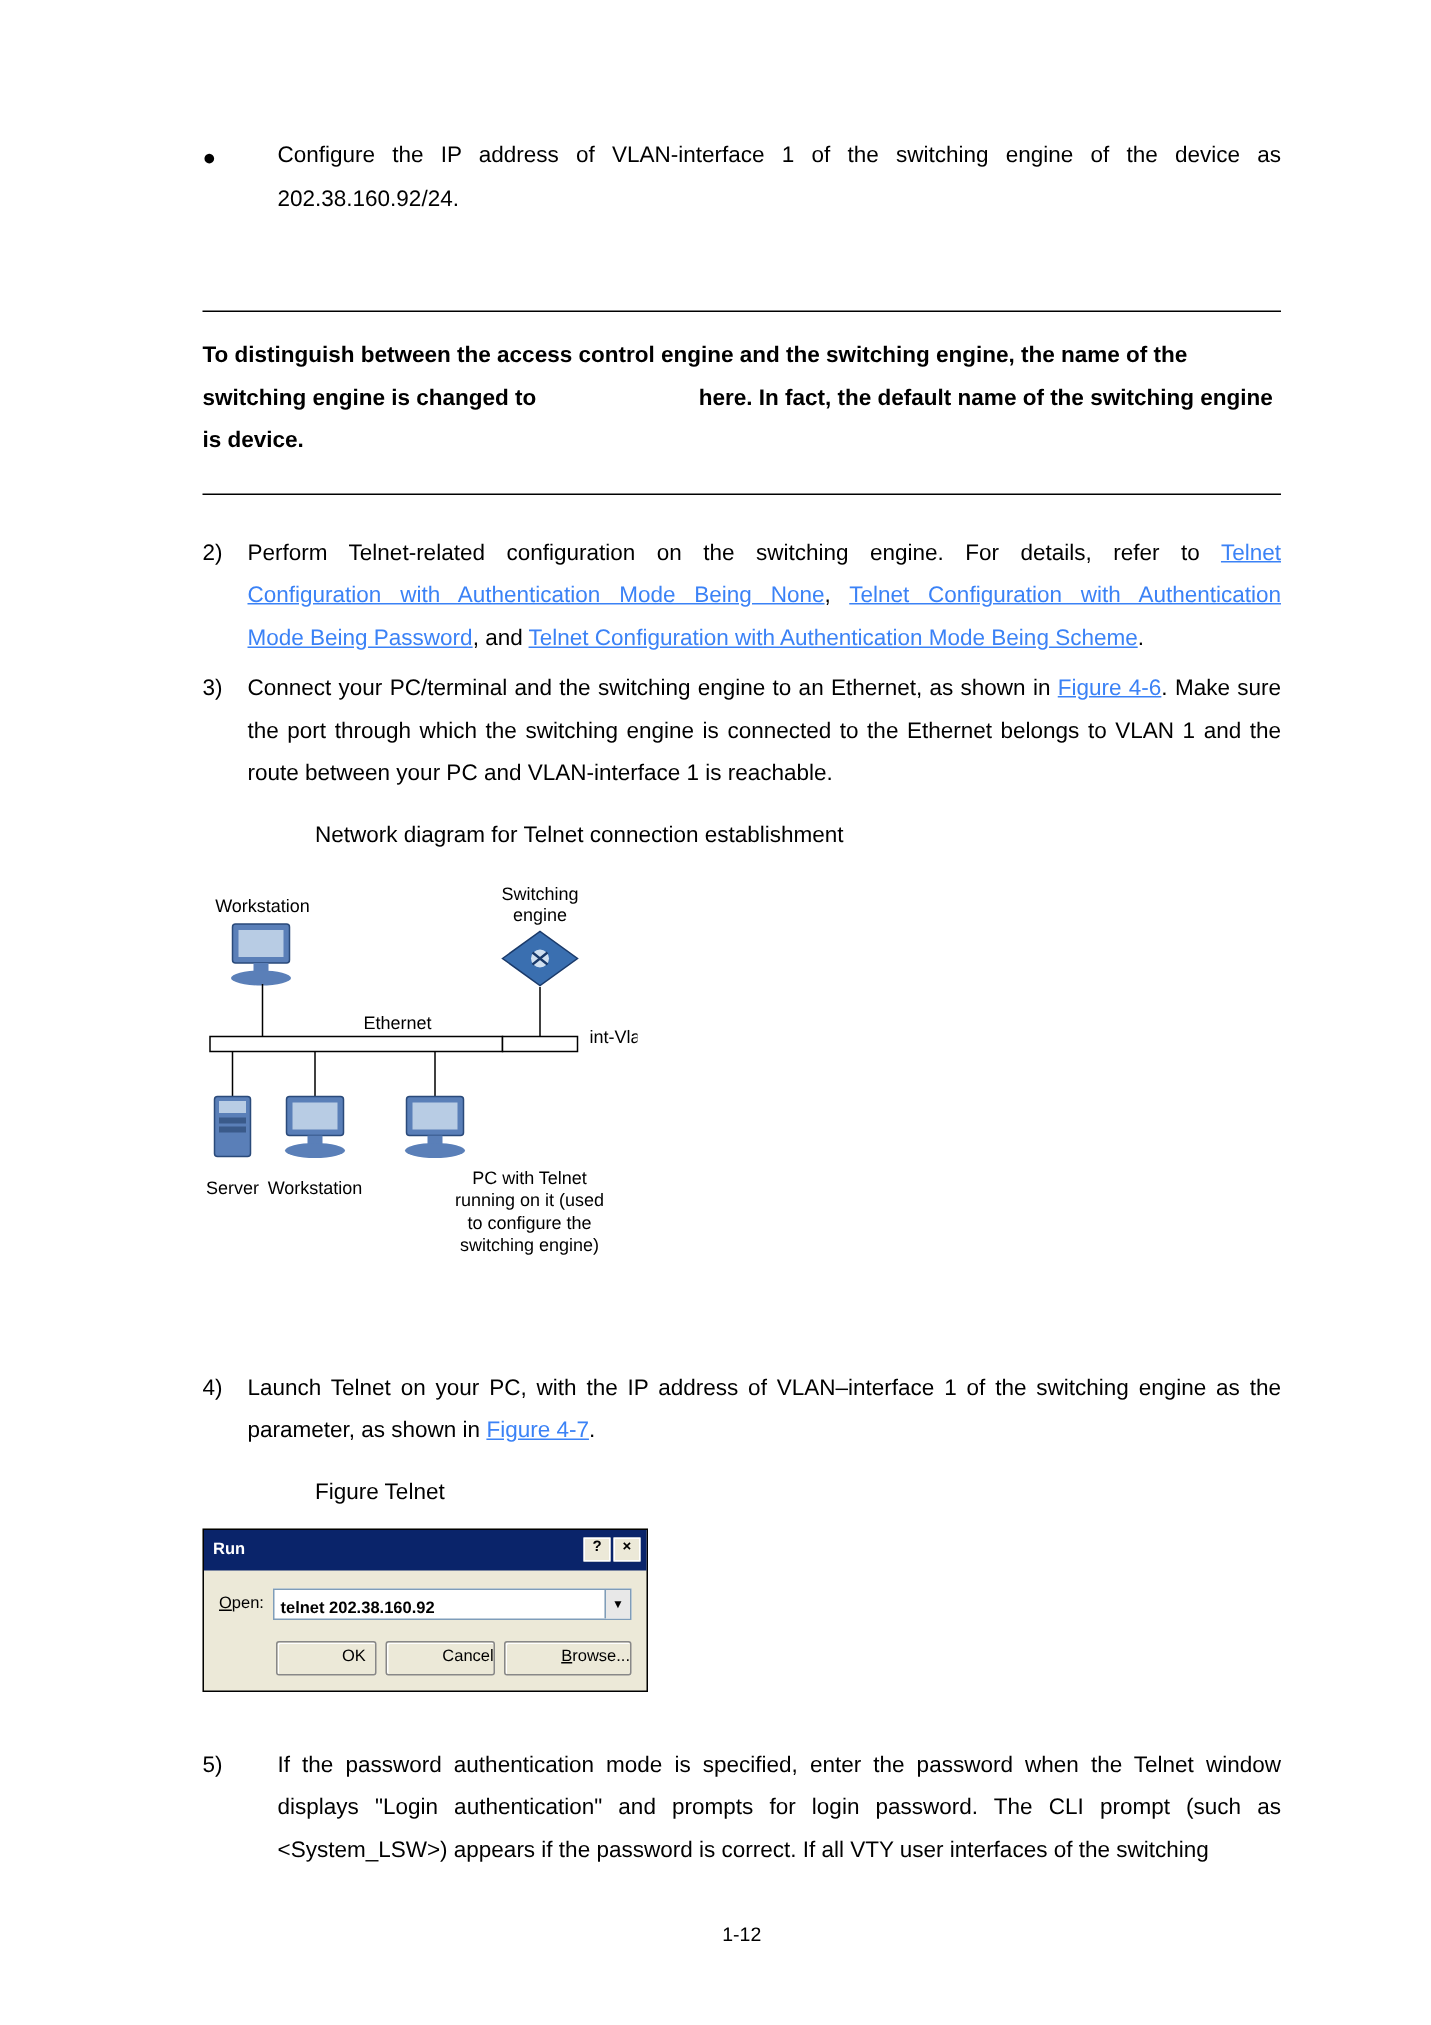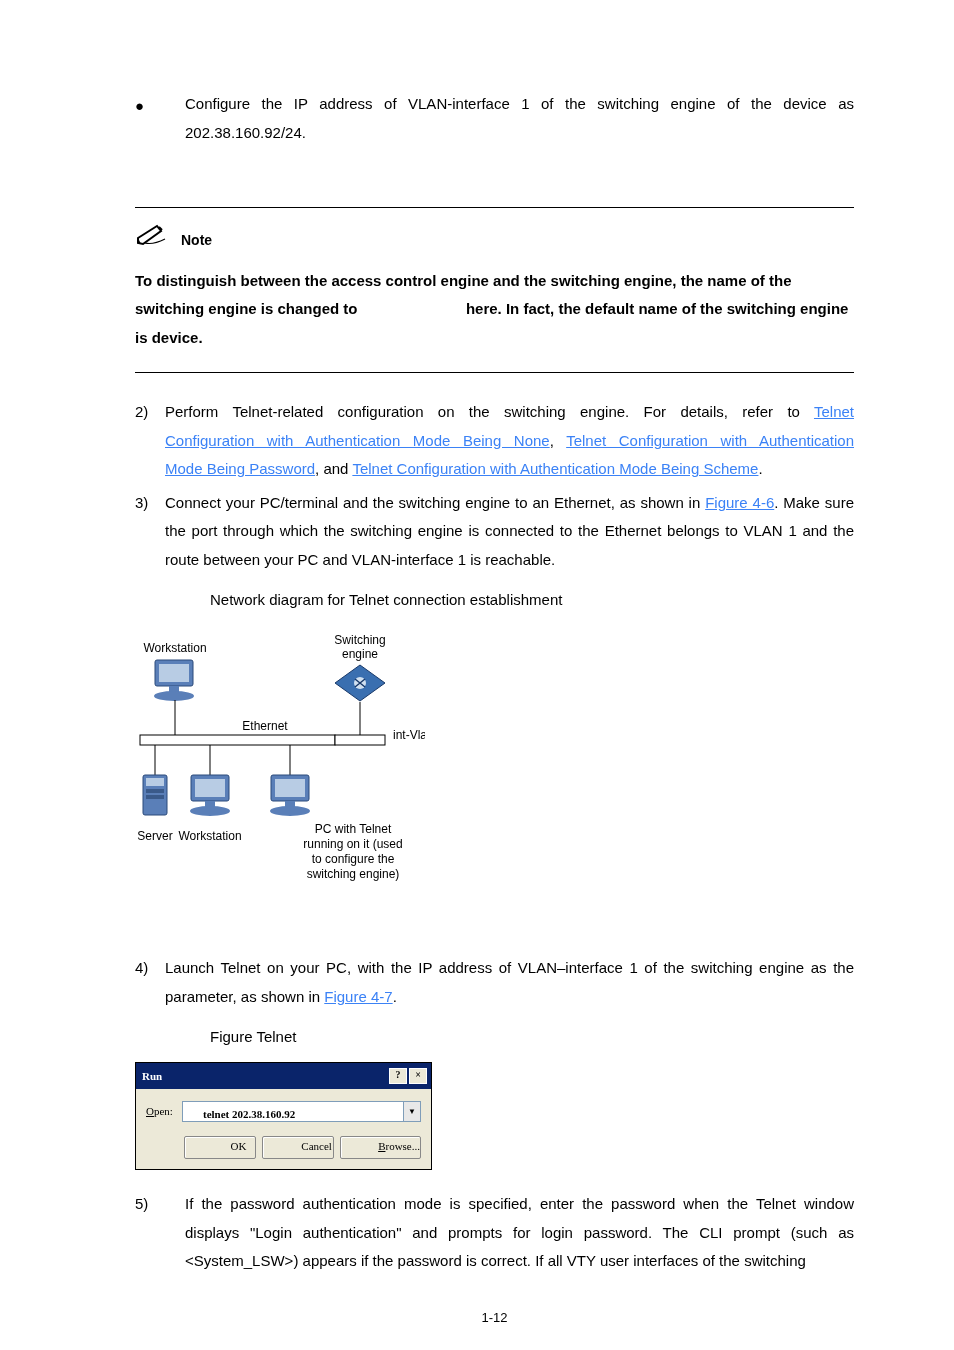--- a/index.html
+++ b/index.html
@@ -79,23 +79,23 @@
     }
     .diagram-box {
       width: 290px;
       margin-bottom: 30px;
       padding: 5px 0;
     }
     .run-dialog {
       width: 295px;
       border: 1px solid #000;
       background: #ece9d8;
-      font-family: Liberation Serif, serif;
+      font-family: Liberation Sans, sans-serif;
       font-size: 11px;
-      margin-bottom: 20px;
+      margin-bottom: 35px;
     }
     .titlebar {
       background: #0a246a;
       color: #fff;
       padding: 3px 4px 3px 6px;
       display: flex;
       justify-content: space-between;
       align-items: center;
     }
     .title-btns {
@@ -139,21 +139,21 @@
     }
     .open-input {
       flex: 1;
       display: flex;
       border: 1px solid #7f9db9;
       background: #fff;
       height: 19px;
     }
     .open-input-text {
       flex: 1;
-      padding: 2px 20px;
+      padding: 2px 4px;
       font-weight: bold;
       font-size: 11px;
     }
     .open-drop {
       width: 16px;
       background: #e8e8e8;
       border-left: 1px solid #7f9db9;
       text-align: center;
       font-size: 8px;
       line-height: 19px;
@@ -200,31 +200,20 @@
 
   <div class="bullet-row">
     <div class="bullet-dot">●</div>
     <div class="bullet-text justify-normal">
       <span class="justify-wide" style="display:inline-block;width:100%;">Configure the IP address of VLAN-interface 1 of the switching engine of the device as</span>
       202.38.160.92/24.
     </div>
   </div>
 
   <div class="note-block">
-    <div class="note-head">
-      <span class="note-icon">
-        <svg width="36" height="26" viewBox="0 0 36 26">
-          <path d="M3 15 L22 3 L26 8 L8 21 L3 20 Z" fill="none" stroke="#000" stroke-width="2"></path>
-          <path d="M6 21 L3 20 L3 15" fill="#000"></path>
-          <path d="M24 4 L27 7" stroke="#000" stroke-width="2"></path>
-          <path d="M10 20 Q18 22 30 16" fill="none" stroke="#000" stroke-width="1.2"></path>
-        </svg>
-      </span>
-      <span class="note-label">Note</span>
-    </div>
     <div class="note-body">To distinguish between the access control engine and the switching engine, the name of the switching engine is changed to &nbsp;&nbsp;&nbsp;&nbsp;&nbsp;&nbsp;&nbsp;&nbsp;&nbsp;&nbsp;&nbsp;&nbsp;&nbsp;&nbsp;&nbsp;&nbsp;&nbsp;&nbsp;&nbsp;&nbsp;&nbsp;&nbsp;&nbsp;&nbsp; here. In fact, the default name of the switching engine is device.</div>
   </div>
 
   <div class="num-row">
     <div class="num">2)</div>
     <div class="num-text">
       <span class="justify-wide" style="display:inline-block;width:100%;">
         <span>Perform Telnet-related configuration on the switching engine. For details, refer to</span>
         <span class="link">Telnet</span>
       </span>

